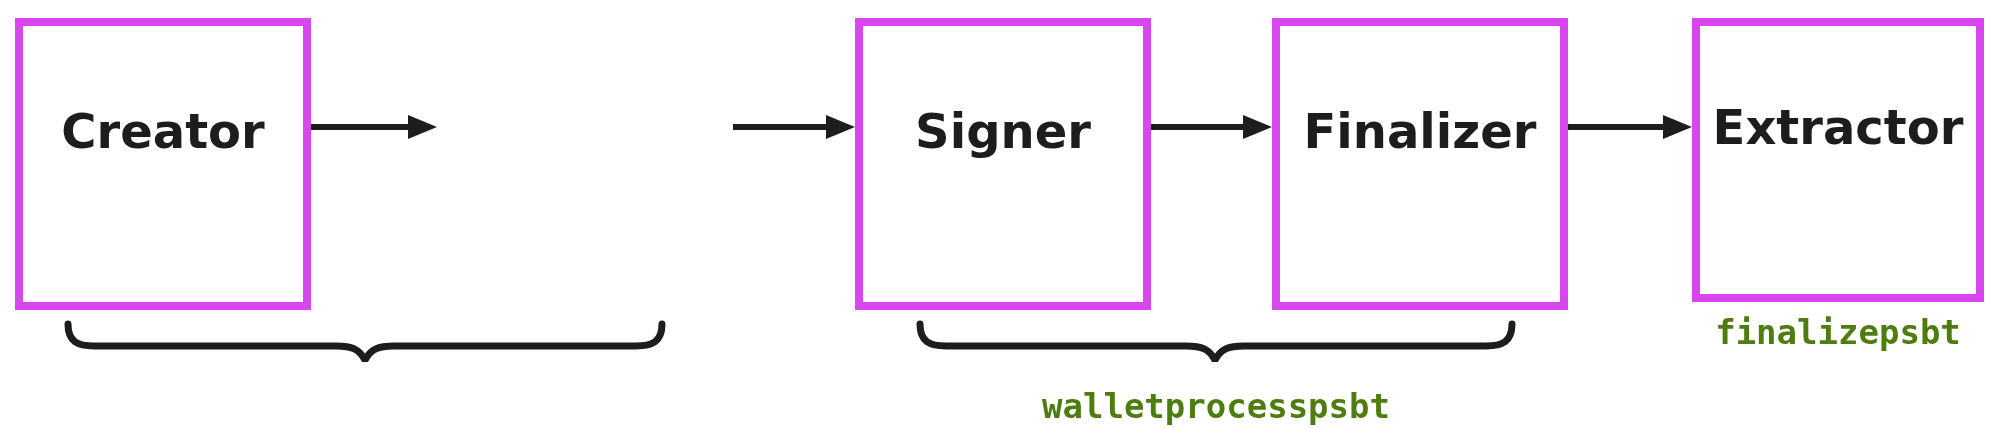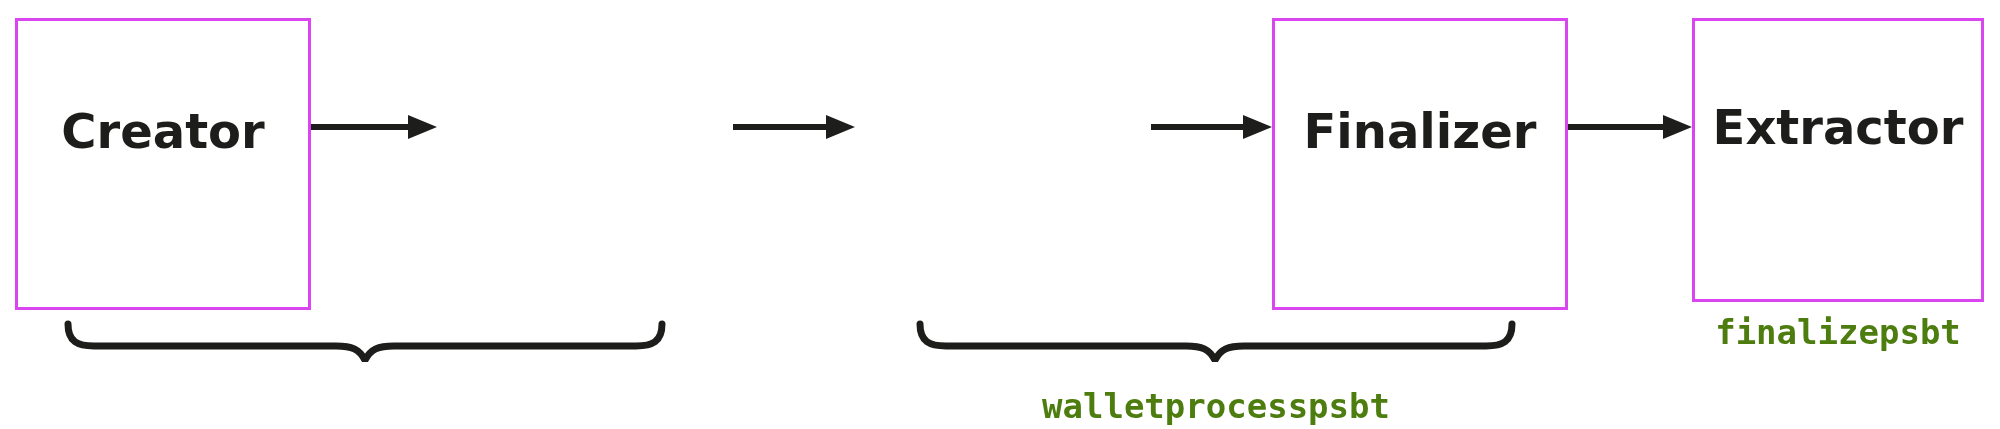--- a/index.html
+++ b/index.html
@@ -12,21 +12,21 @@
     height: 429px;
     background: #ffffff;
     overflow: hidden;
   }
 
   .box {
     position: absolute;
     top: 18px;
     width: 296px;
     height: 292px;
-    border: 3px solid #d946ef;
+    border: 8px solid #d946ef;
     background: #ffffff;
     display: flex;
     align-items: center;
     justify-content: center;
     padding-bottom: 66px;
   }
   .box.small {
     height: 284px;
     width: 292px;
   }
@@ -66,20 +66,23 @@
 </head>
 <body>
 
 <div class="canvas">
 
   <div class="box" style="left:15px">
     <span class="box-label">Creator</span>
   </div>
 
 
+  <div class="box" style="left:855px">
+    <span class="box-label">Signer</span>
+  </div>
 
   <div class="box" style="left:1272px">
     <span class="box-label">Finalizer</span>
   </div>
 
   <div class="box small" style="left:1692px">
     <span class="box-label">Extractor</span>
   </div>
 
   <svg class="arrow" style="left:311px; width:126px" viewBox="0 0 126 44" preserveAspectRatio="none">

